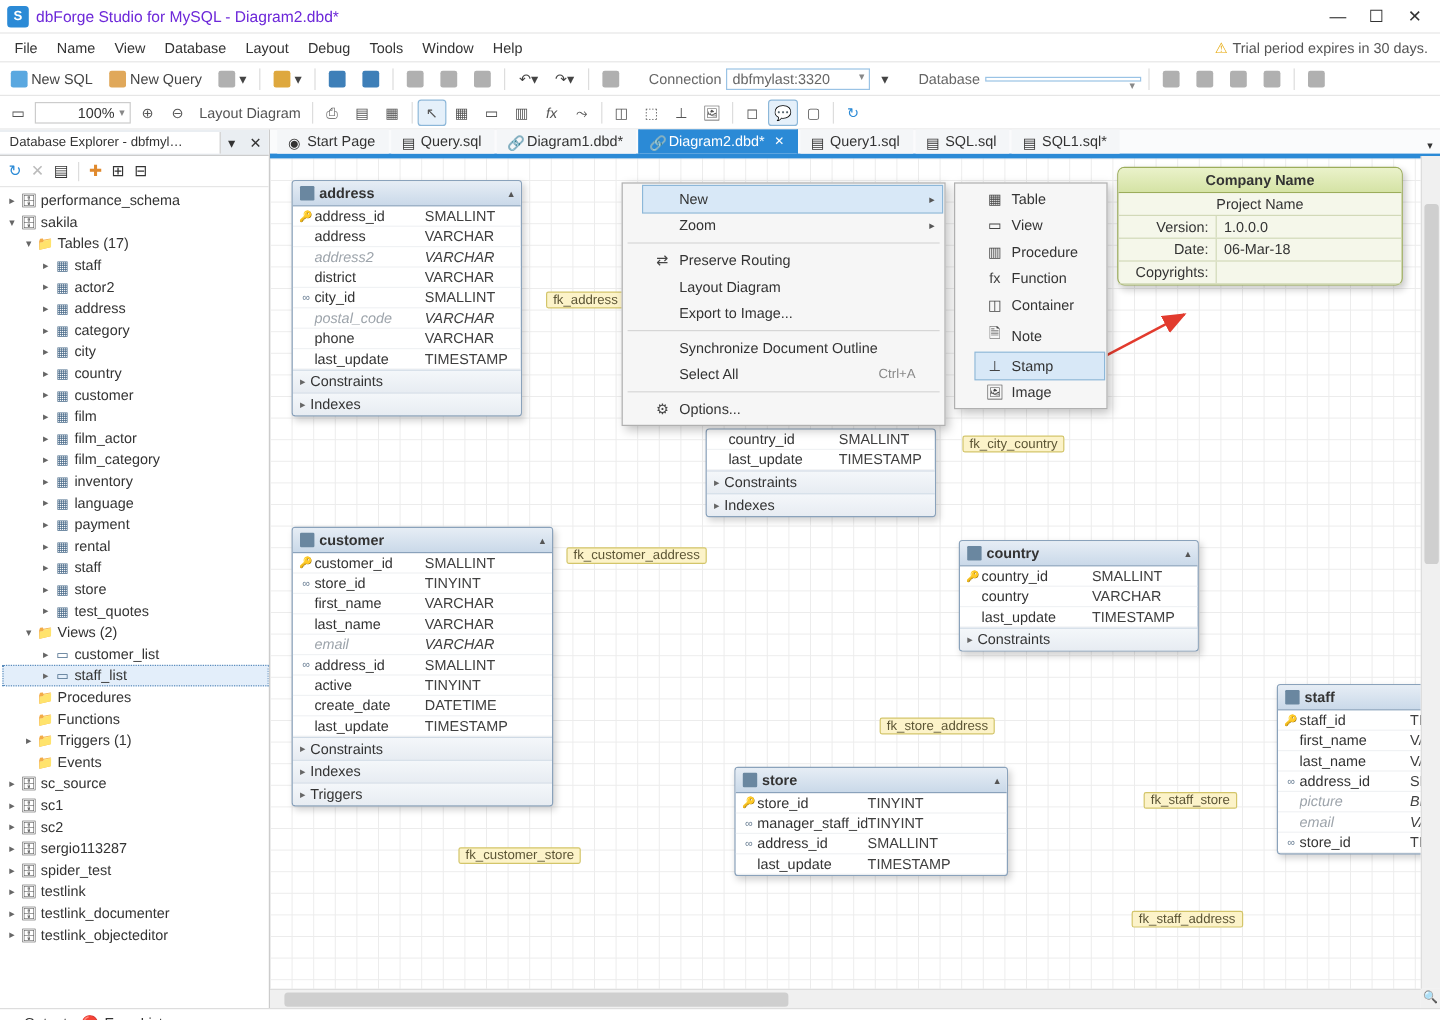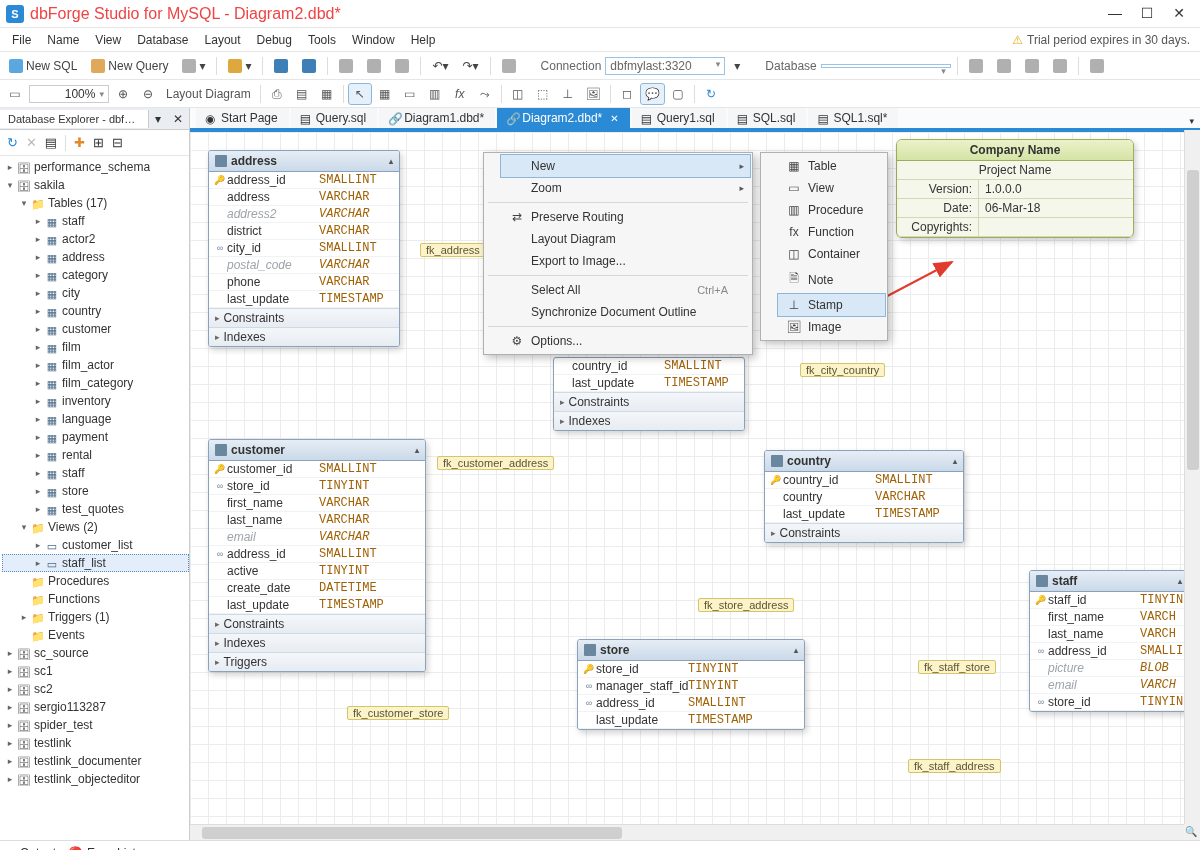--- a/index.html
+++ b/index.html
@@ -1,39 +1,39 @@
 <!DOCTYPE html>
 <html><head>
 <meta charset="utf-8">
 <style>
 * { margin:0; padding:0; box-sizing:border-box; font-family:"Segoe UI",Tahoma,sans-serif; font-size:12px; }
 body { width:1200px; height:850px; background:#fff; color:#333; overflow:hidden; position:relative; }
 .titlebar { height:28px; background:#fff; display:flex; align-items:center; padding:0 6px; border-bottom:1px solid #e6e6e6; }
 .titlebar .logo { width:18px; height:18px; background:#2b8ad6; border-radius:3px; display:flex; align-items:center; justify-content:center; color:#fff; font-weight:bold; margin-right:6px; font-size:11px; }
-.titlebar .title { flex:1; color:#ef4444; font-size:16px; }
+.titlebar .title { flex:1; color:#6d28d9; font-size:13px; }
 .titlebar .winbtn { width:30px; height:22px; text-align:center; line-height:20px; font-size:14px; cursor:pointer; margin-left:2px; color:#333; }
 .menubar { height:24px; display:flex; align-items:center; padding:0 4px; border-bottom:1px solid #e6e6e6; }
 .menubar .mitem { padding:3px 8px; cursor:pointer; }
 .menubar .trial { margin-left:auto; margin-right:6px; font-size:12px; color:#555; display:flex; align-items:center; }
 .menubar .trial::before { content:"⚠"; color:#e6a807; margin-right:4px; }
 .toolbar { height:28px; display:flex; align-items:center; padding:0 4px; border-bottom:1px solid #e6e6e6; gap:4px; }
 .toolbar .tbtn { padding:3px 5px; cursor:pointer; color:#444; display:flex; align-items:center; gap:3px; white-space:nowrap; border-radius:2px; }
 .toolbar .sep { width:1px; height:18px; background:#ddd; margin:0 2px; }
 .toolbar .ticon { width:14px; height:14px; display:inline-block; background:#b0b0b0; border-radius:2px; }
 .toolbar .conn-lbl { color:#666; margin-left:16px; }
 .toolbar .conn-box { border:1px solid #9ac3e5; padding:1px 18px 1px 4px; color:#666; min-width:120px; position:relative; }
 .toolbar .conn-box::after { content:"▾"; position:absolute; right:4px; color:#888; font-size:9px; }
 .toolbar2 { height:28px; display:flex; align-items:center; padding:0 4px; border-bottom:1px solid #e6e6e6; gap:3px; }
 .toolbar2 .tbtn { padding:3px 4px; cursor:pointer; color:#555; border-radius:2px; min-width:22px; text-align:center; }
 .toolbar2 .sep { width:1px; height:18px; background:#ddd; margin:0 2px; }
 .zoom { border:1px solid #ccc; padding:1px 4px; display:flex; align-items:center; min-width:80px;text-align:right; }
 .zoom span:first-child { flex:1; }
 .zoom .dd { font-size:9px; color:#888; margin-left:4px; }
 .main { display:flex; height:732px; }
-.sidepanel { width:190px; border-right:1px solid #ccc; display:flex; flex-direction:column; overflow:hidden; }
+.sidepanel { width:225px; border-right:1px solid #ccc; display:flex; flex-direction:column; overflow:hidden; }
 .side-tabs { height:22px; background:#eaeef2; display:flex; align-items:center; border-bottom:1px solid #ccc; }
 .side-tabs .stab { padding:3px 8px; background:#fff; border-right:1px solid #ccc; font-size:11px; flex:1; overflow:hidden; text-overflow:ellipsis; white-space:nowrap; }
 .side-tabs .sx { padding:3px 6px; cursor:pointer; font-size:12px; }
 .side-tb { height:26px; border-bottom:1px solid #e6e6e6; display:flex; align-items:center; padding:0 4px; gap:2px; }
 .side-tb .sbt { padding:2px 3px; cursor:pointer; font-size:13px; }
 .side-tb .sep { width:1px; height:16px; background:#ddd; margin:0 3px; }
 .tree { flex:1; overflow:auto; padding:2px 0 2px 2px; }
 .tree .nd { display:flex; align-items:center; padding:1px 0; cursor:pointer; white-space:nowrap; line-height:16px; }
 .tree .nd.sel { background:#e3eefa; outline:1px dotted #5a8bbb; outline-offset:-1px; }
 .tree .caret { width:12px; text-align:center; color:#666; font-size:9px; }
@@ -60,21 +60,21 @@
 .corner { position:absolute; right:0; bottom:0; width:16px; height:16px; background:#f0f0f0; text-align:center; font-size:10px; color:#888; line-height:16px; }
 
 
 .entity { position:absolute; background:#fff; border:1px solid #8aa2bb; border-radius:3px; box-shadow:2px 3px 6px rgba(0,0,0,0.18); font-size:11px; overflow:hidden; }
 .entity .ehead { background:linear-gradient(#e6edf5,#cad9e9); border-bottom:1px solid #8aa2bb; padding:3px 6px; display:flex; align-items:center; font-weight:bold; }
 .entity .ehead .eic { width:12px; height:12px; background:#6a87a0; margin-right:4px; border-radius:1px; }
 .entity .ehead .ecar { margin-left:auto; font-size:8px; color:#555; }
 .entity .erow { display:flex; padding:1px 4px; border-bottom:1px solid #f0f2f4; align-items:center; }
 .entity .erow .rk { width:14px; text-align:center; font-size:9px; color:#6d8196; }
 .entity .erow .cn { flex:0 0 92px; overflow:hidden; }
-.entity .erow .ct { flex:1; color:#a16207;font-family:Liberation Mono, monospace; }
+.entity .erow .ct { flex:1; color:#404040; }
 .entity .erow.it { color:#9da4ab; font-style:italic; }
 .entity .sect { background:linear-gradient(#f4f7fa,#e7ecf2); padding:2px 6px; border-top:1px solid #cfdae5; display:flex; align-items:center; }
 .entity .sect::before { content:"▸"; font-size:9px; margin-right:4px; color:#666; }
 .fk-lbl { position:absolute; background:#fcf3c9; border:1px solid #d3c56a; padding:0 5px; font-size:11px; color:#5c5535; border-radius:2px; }
 
 
 .stamp { position:absolute; background:#f5f7ea; border:1px solid #9cad5b; border-radius:6px; box-shadow:2px 3px 6px rgba(0,0,0,0.2); width:238px; }
 .stamp .shead { background:linear-gradient(#eaf2ca,#d5e3a5); text-align:center; font-weight:bold; padding:3px 4px; border-bottom:1px solid #9cad5b; border-radius:5px 5px 0 0; }
 .stamp .srow { display:flex; border-bottom:1px solid #d2d9b8; }
 .stamp .srow .slbl { width:82px; padding:2px 6px; text-align:right; border-right:1px solid #d2d9b8; }
@@ -649,21 +649,21 @@
               <span class="ct">VARCH</span>
             </div>
             <div class="erow">
               <span class="rk">∞</span>
               <span class="cn">store_id</span>
               <span class="ct">TINYIN</span>
             </div>
           </div>
           <div class="fk-lbl" style="left:230px;top:111px">fk_address</div>
           <div class="fk-lbl" style="left:247px;top:324px">fk_customer_address</div>
-          <div class="fk-lbl" style="left:610px;top:231px">fk_city_country</div>
+          <div class="fk-lbl" style="left:577px;top:231px">fk_city_country</div>
           <div class="fk-lbl" style="left:508px;top:466px">fk_store_address</div>
           <div class="fk-lbl" style="left:157px;top:574px">fk_customer_store</div>
           <div class="fk-lbl" style="left:728px;top:528px">fk_staff_store</div>
           <div class="fk-lbl" style="left:718px;top:627px">fk_staff_address</div>
 <div class="stamp" style="left:706px;top:7px">
   <div class="shead">Company Name</div>
   <div class="srow">
               <div class="slbl" style="text-align:center;width:100%;border-right:none">Project Name</div>
             </div>
   <div class="srow">
@@ -707,26 +707,26 @@
               <span class="cic"></span>
               <span class="cl">Layout Diagram</span>
             </div>
             <div class="cr">
               <span class="cic"></span>
               <span class="cl">Export to Image...</span>
             </div>
             <div class="csep"></div>
             <div class="cr">
               <span class="cic"></span>
+              <span class="cl">Synchronize Document Outline</span>
+            </div>
+            <div class="cr">
+              <span class="cic"></span>
               <span class="cl">Select All</span>
               <span class="ck">Ctrl+A</span>
-            </div>
-            <div class="cr">
-              <span class="cic"></span>
-              <span class="cl">Synchronize Document Outline</span>
             </div>
             <div class="csep"></div>
             <div class="cr">
               <span class="cic">⚙</span>
               <span class="cl">Options...</span>
             </div>
           </div>
           <div class="ctx" style="left:570px;top:20px;min-width:110px">
             <div class="cr">
               <span class="cic">▦</span>

